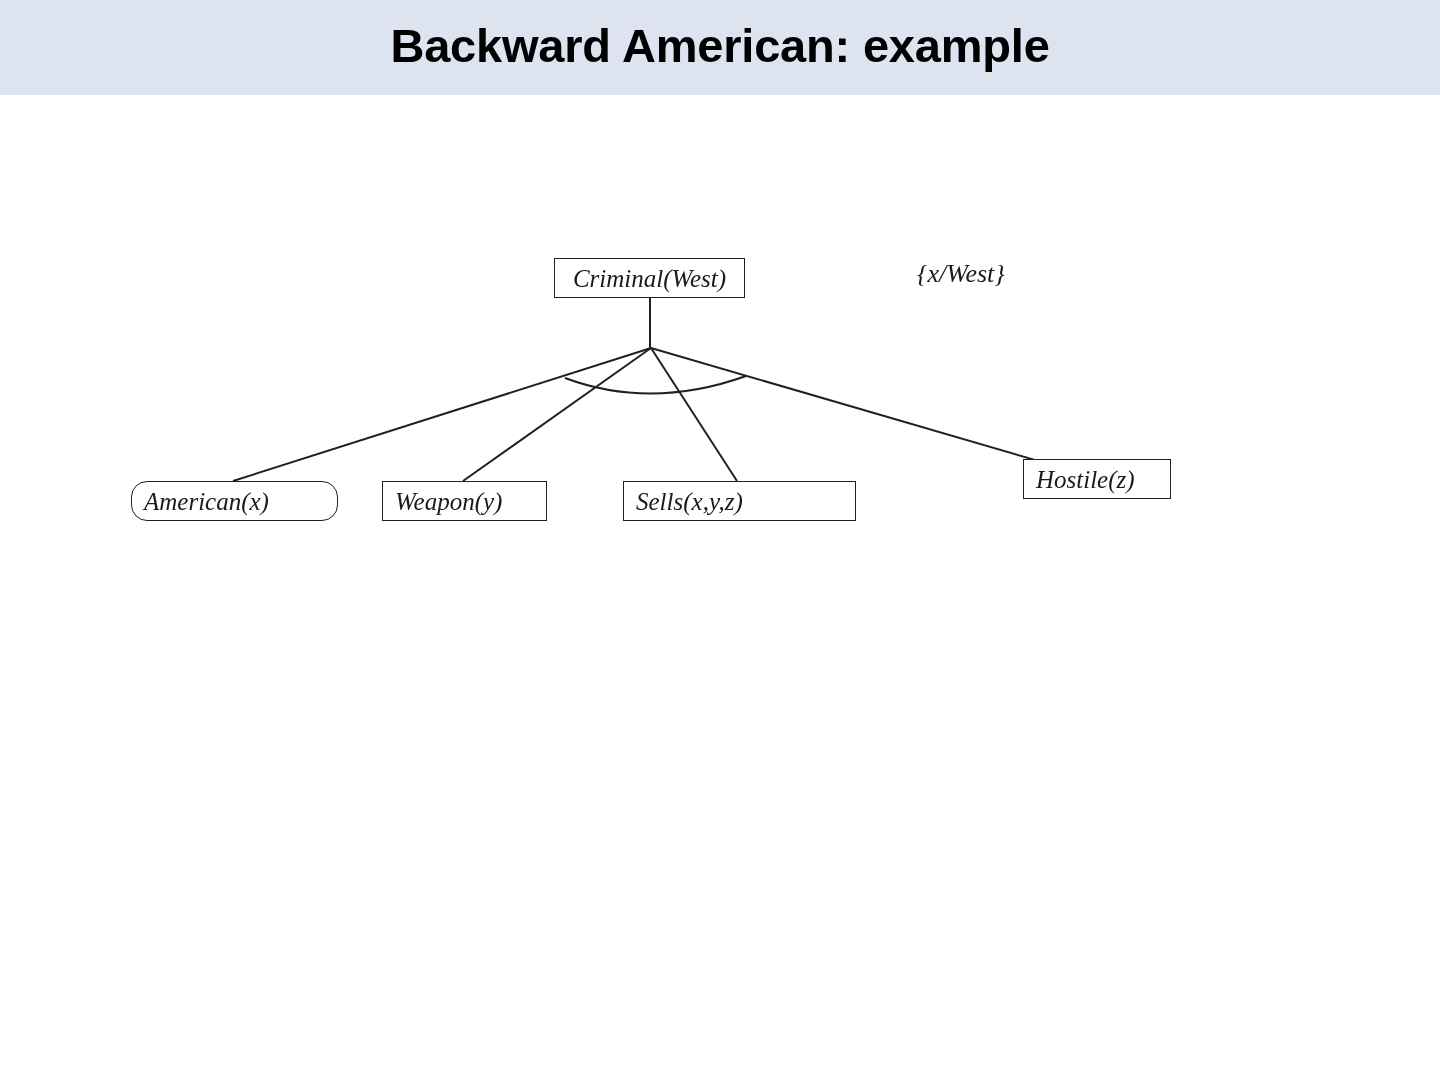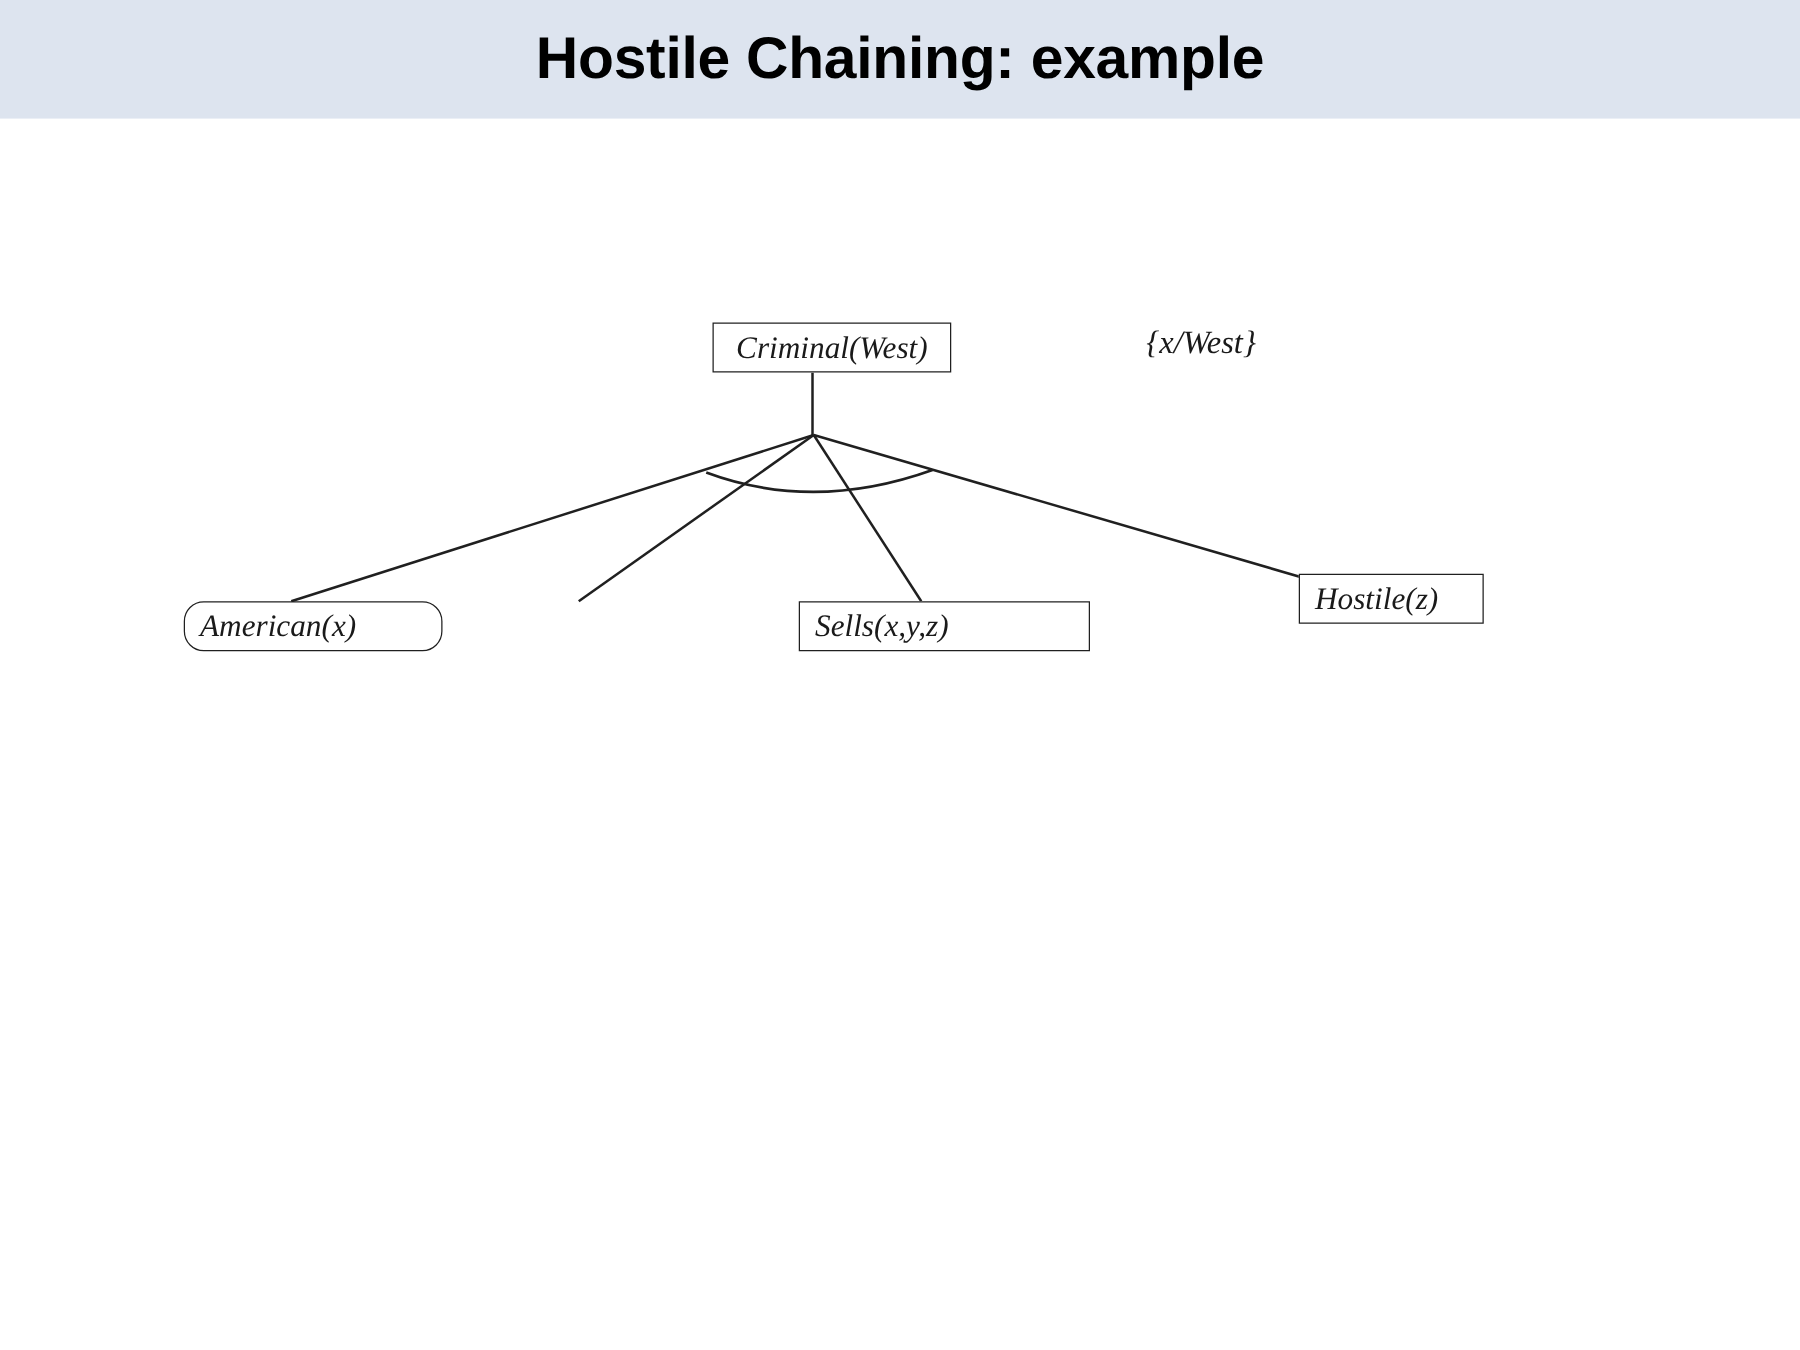--- a/index.html
+++ b/index.html
@@ -70,21 +70,20 @@
   }
 
   .node-box {
     position: absolute;
     box-sizing: border-box;
     border: 1px solid #202020;
     background: #ffffff;
     display: flex;
     align-items: center;
     height: 40px;
-    margin-left: 16px;
   }
   .node-label {
     font-family: "Liberation Serif", "DejaVu Serif", serif;
     font-style: italic;
     font-size: 25px;
     color: #1a1a1a;
     white-space: nowrap;
     padding-left: 12px;
     line-height: 1;
   }
@@ -114,21 +113,21 @@
     font-size: 26px;
     color: #1a1a1a;
     white-space: nowrap;
     line-height: 1;
   }
 </style>
 </head>
 <body>
 
 <div id="slide-header">
-  <h1 id="slide-title">Hostile Chaining: example</h1>
+  <h1 id="slide-title">Backward American: example</h1>
 </div>
 
 <div id="slide-body">
 
   <div id="proof-tree">
 
     <svg id="tree-edges" viewBox="0 0 1440 500" width="1440" height="500">
       <g fill="none" stroke="#202020" stroke-width="2" stroke-linecap="butt">
 
         <line x1="650" y1="203" x2="650" y2="253"></line>
@@ -145,20 +144,23 @@
     <div class="node-box" id="node-criminal">
       <span class="node-label">Criminal(West)</span>
     </div>
 
     <div id="substitution-label">{x/West}</div>
 
     <div class="node-box" id="node-american">
       <span class="node-label">American(x)</span>
     </div>
 
+    <div class="node-box" id="node-weapon">
+      <span class="node-label">Weapon(y)</span>
+    </div>
 
     <div class="node-box" id="node-sells">
       <span class="node-label">Sells(x,y,z)</span>
     </div>
 
     <div class="node-box" id="node-hostile">
       <span class="node-label">Hostile(z)</span>
     </div>
 
   </div>

